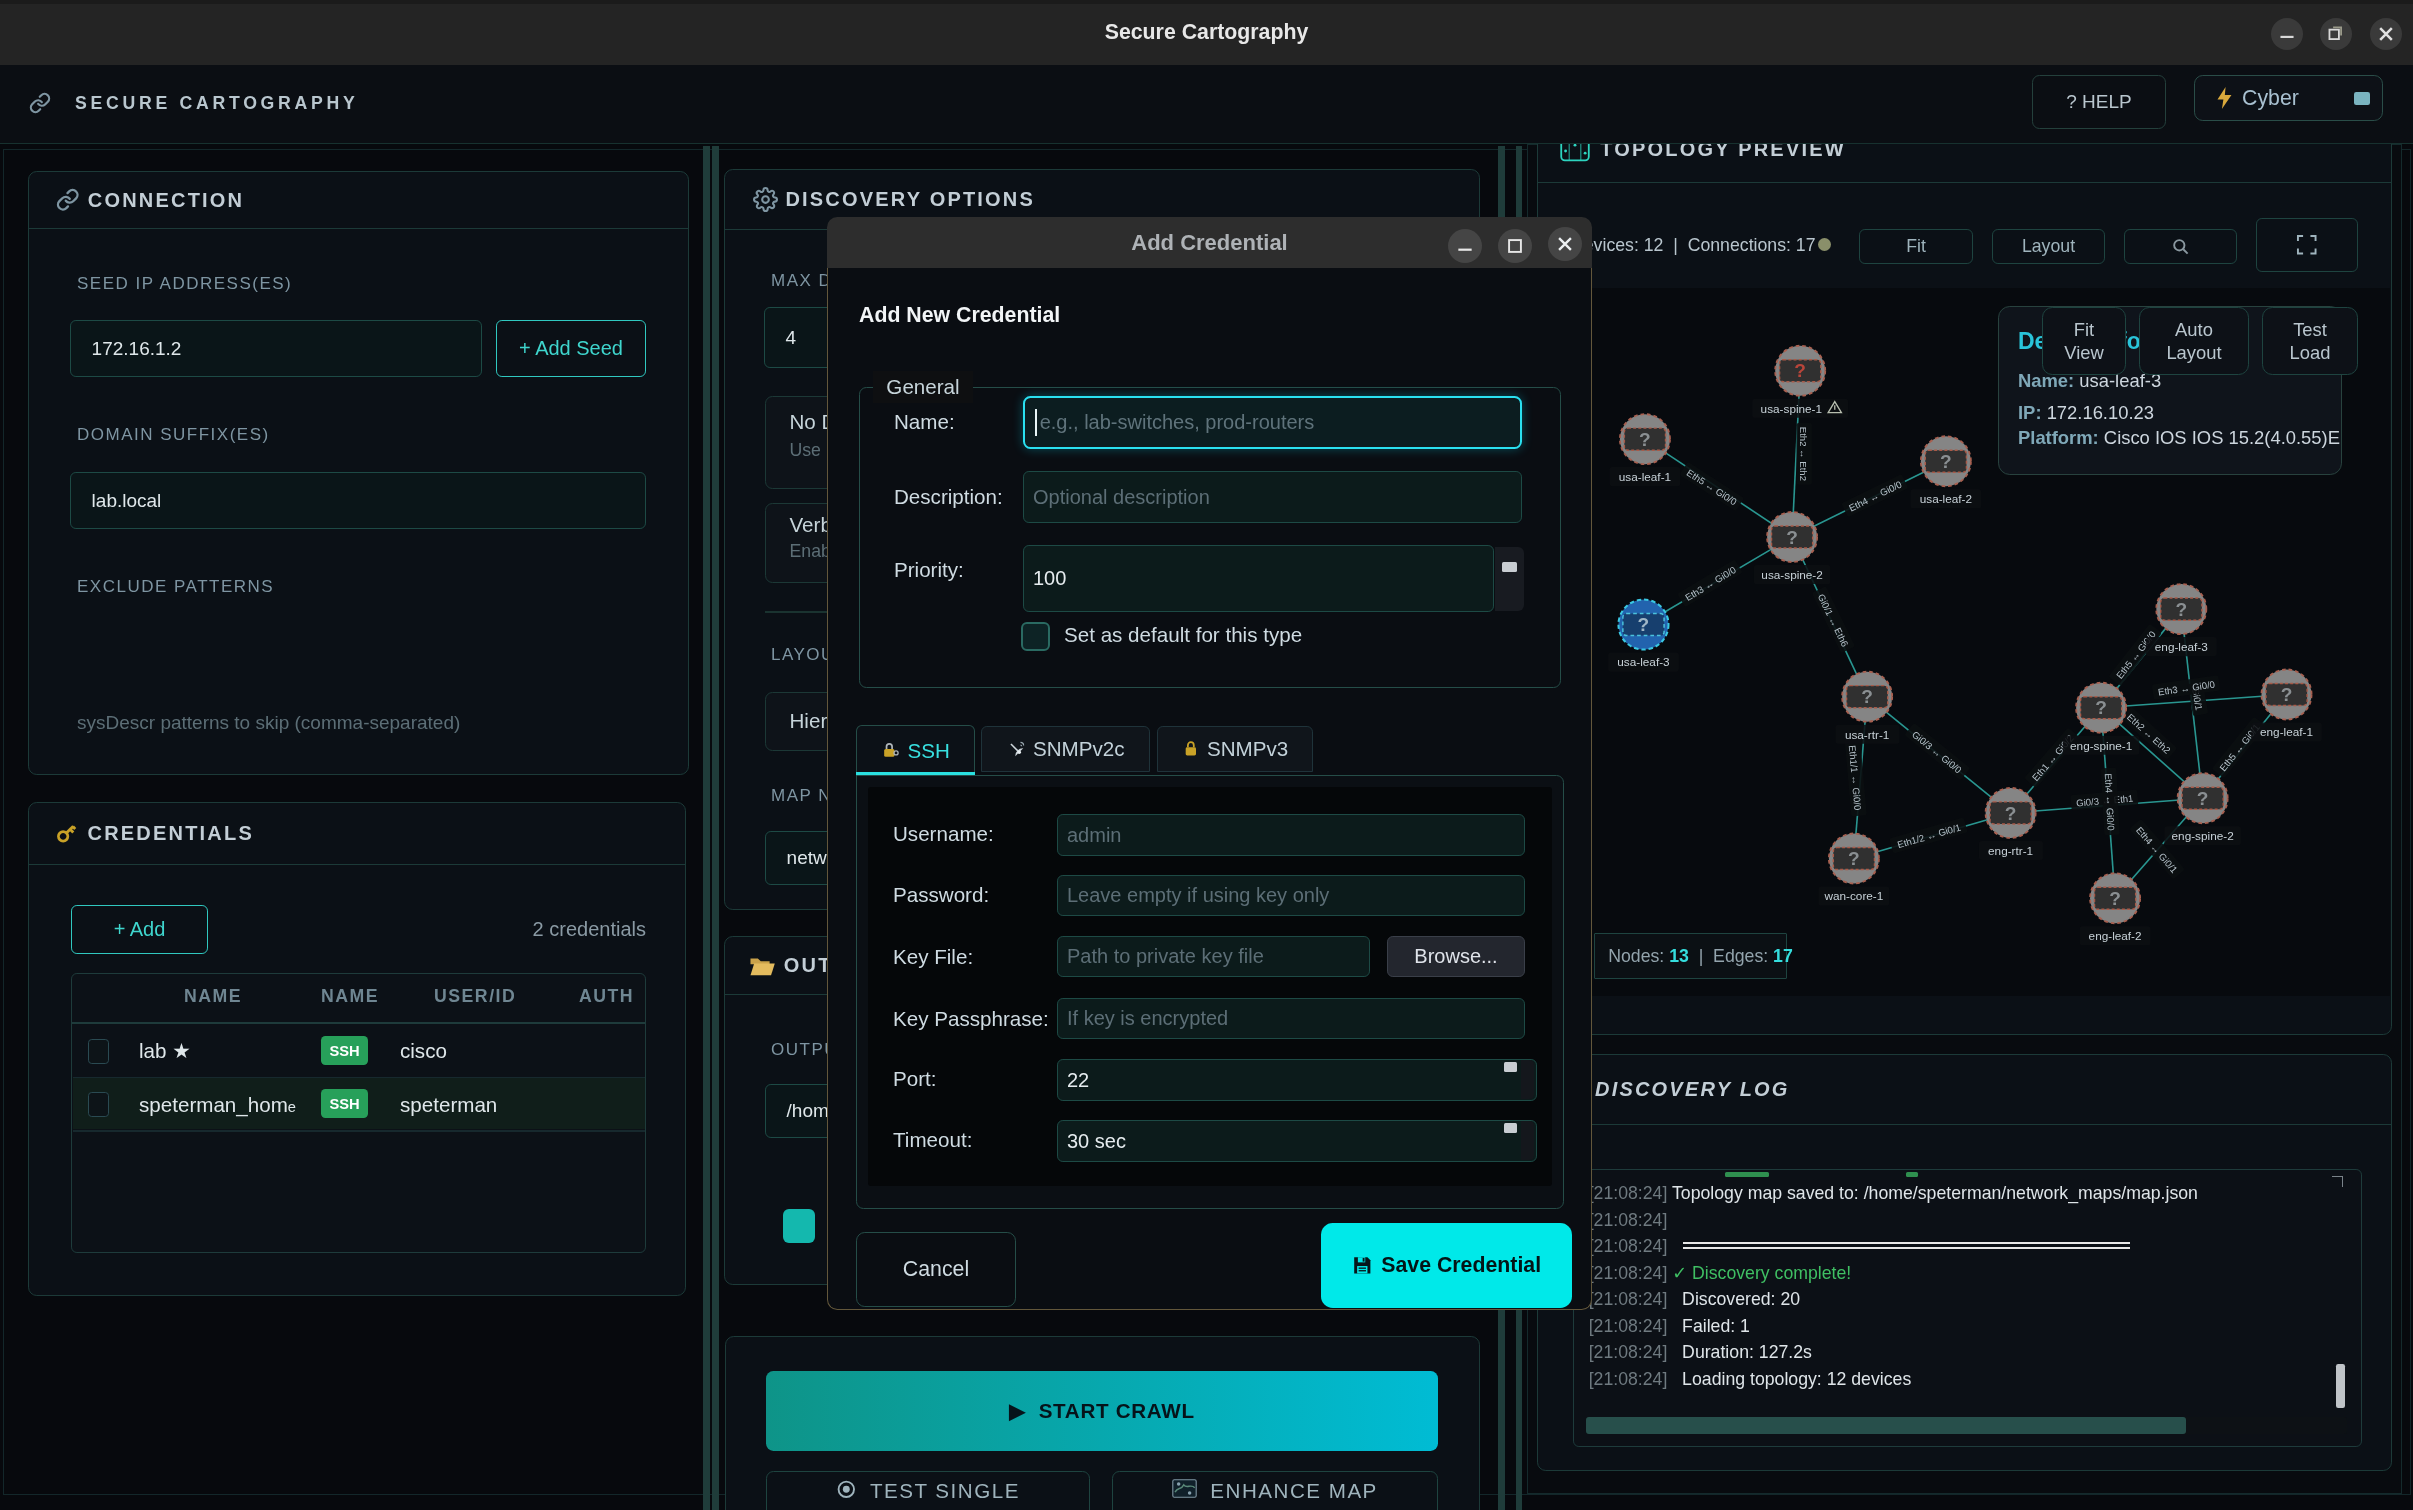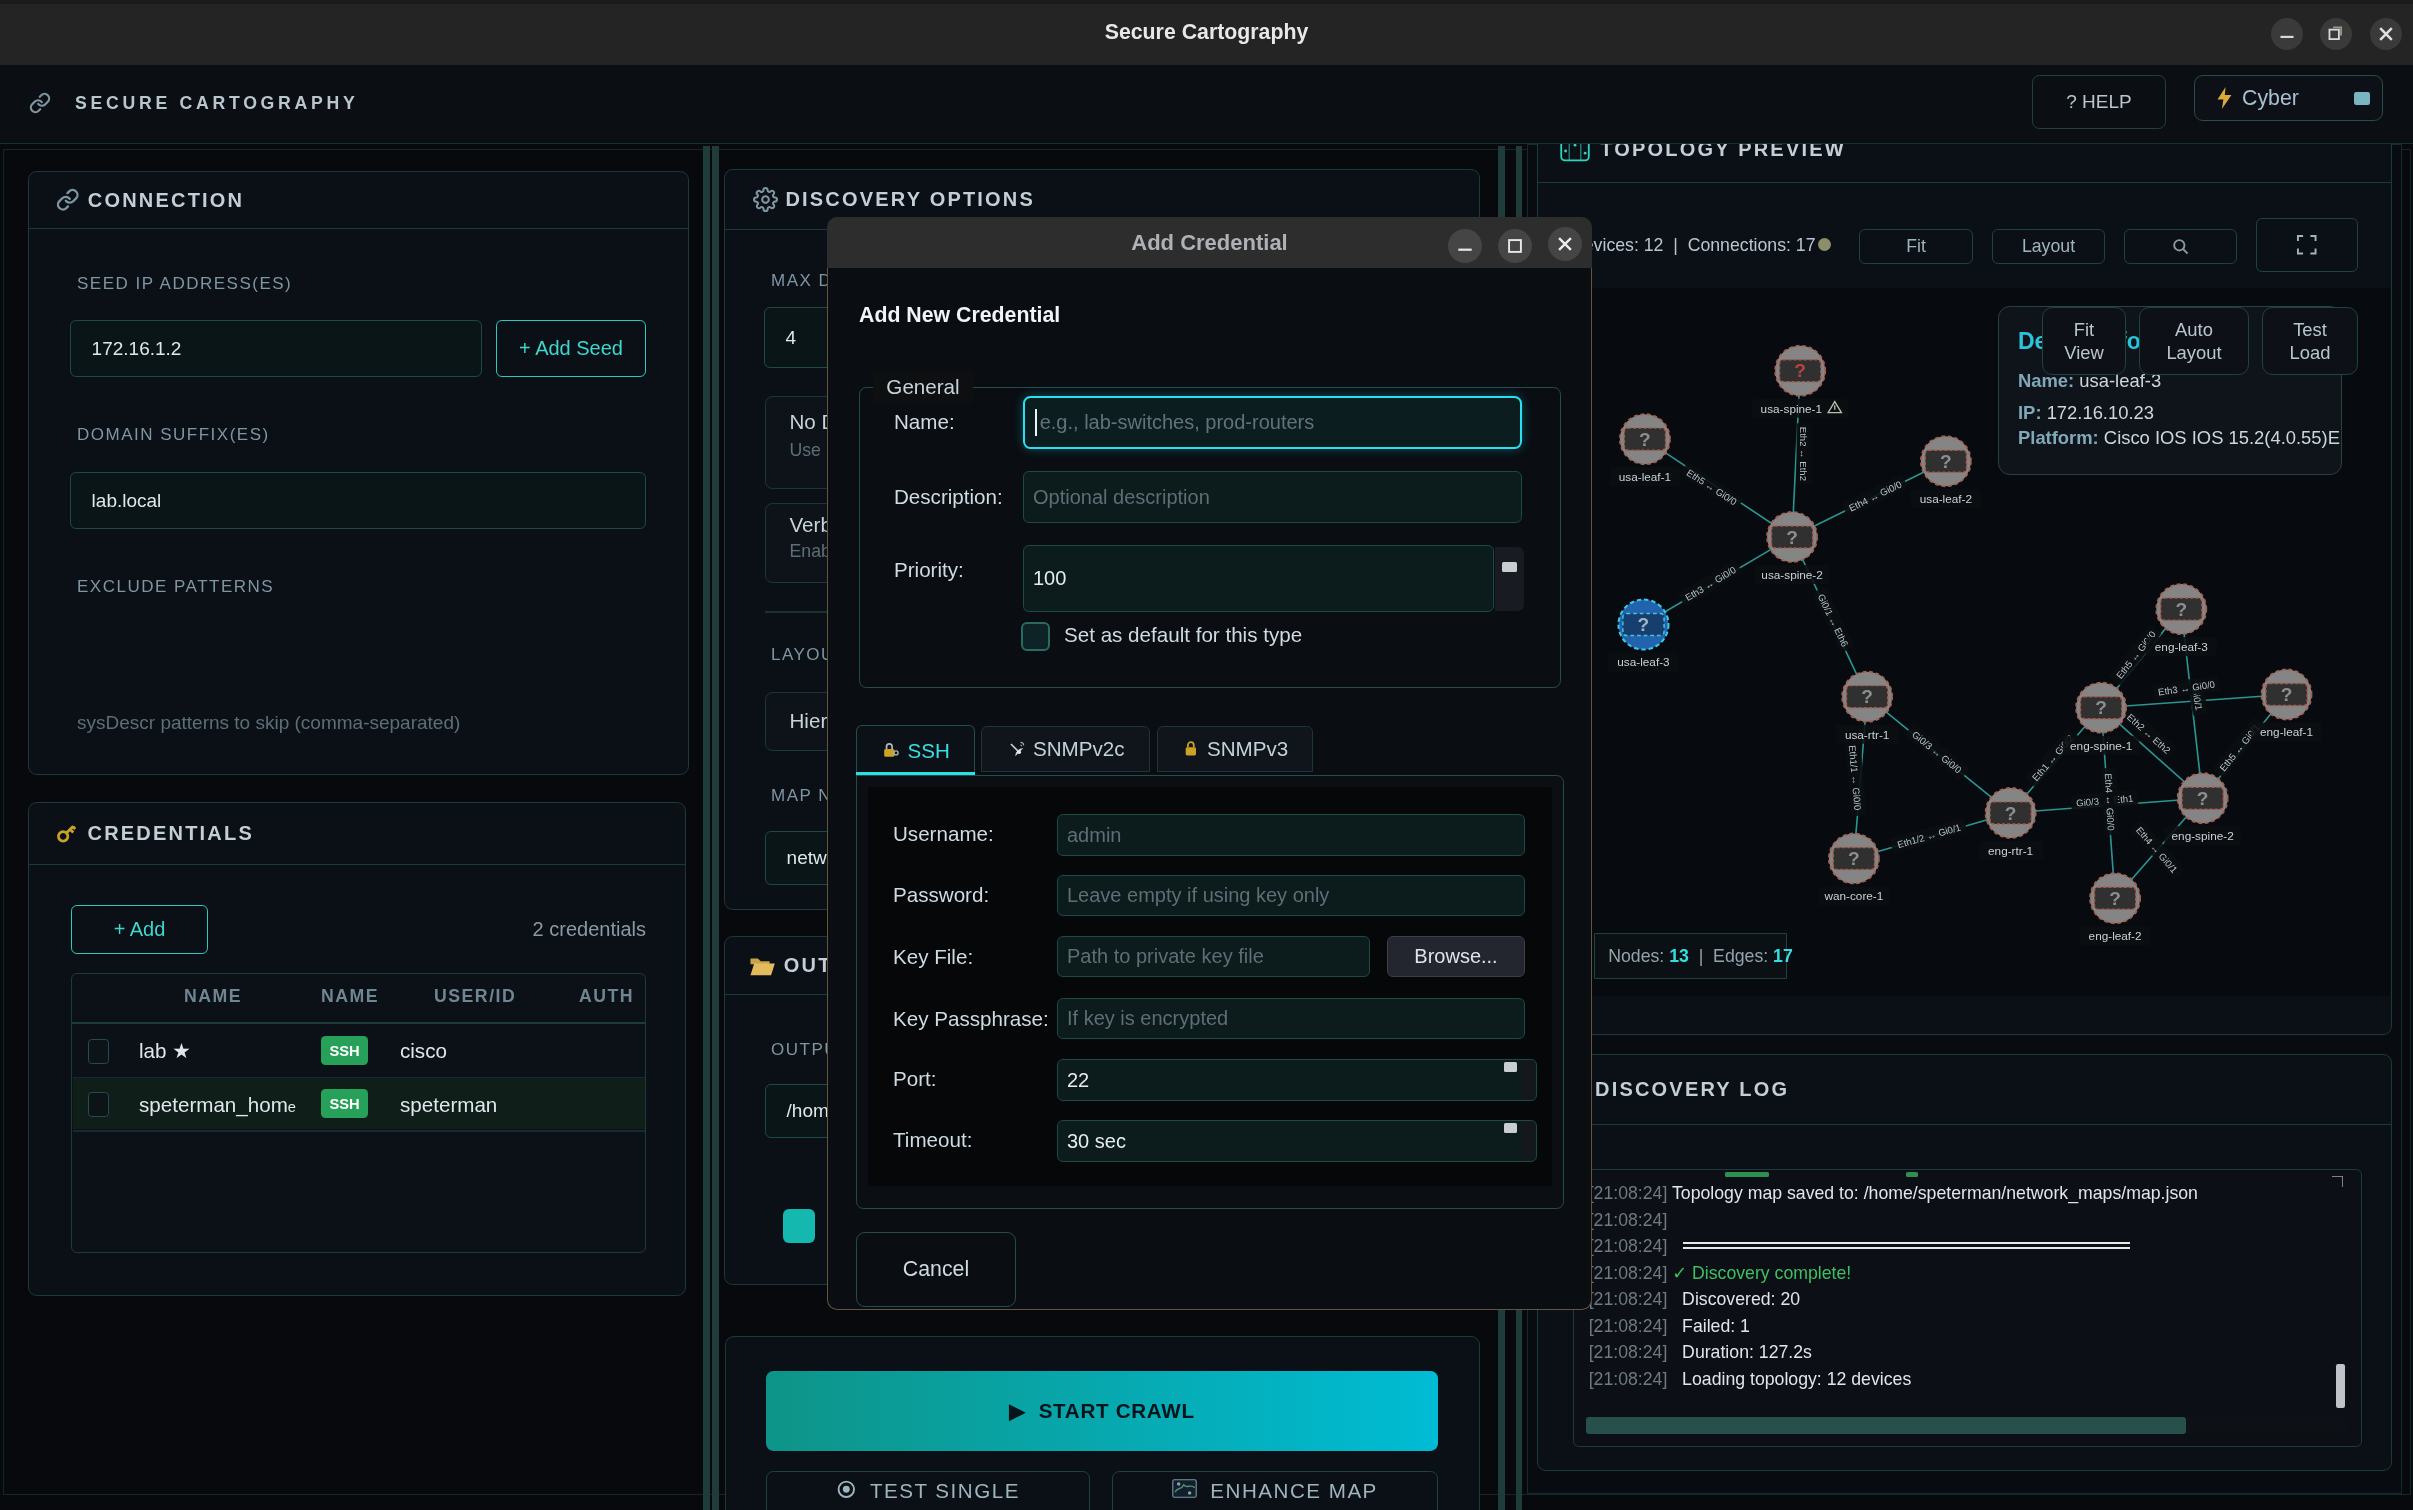--- a/index.html
+++ b/index.html
@@ -372,21 +372,21 @@
 <div class="abs" style="left:2018px;top:427px;font-size:18.4px;color:#cdd6de;white-space:nowrap;"><span style="color:#7fa8b8;font-weight:bold;">Platform:</span> Cisco IOS IOS 15.2(4.0.55)E</div>
 <div class="btn-g" style="left:2042px;top:307px;width:84px;height:68px;line-height:23px;text-align:center;font-size:18.4px;background:#0d1117;border-radius:10.3px;color:#b9c6ce;">Fit<br>View</div>
 <div class="btn-g" style="left:2139px;top:307px;width:110px;height:68px;line-height:23px;text-align:center;font-size:18.4px;background:#0d1117;border-radius:10.3px;color:#b9c6ce;">Auto<br>Layout</div>
 <div class="btn-g" style="left:2262px;top:307px;width:96px;height:68px;line-height:23px;text-align:center;font-size:18.4px;background:#0d1117;border-radius:10.3px;color:#b9c6ce;">Test<br>Load</div>
 
 <div class="abs" style="left:1594px;top:933px;width:193px;height:46px;border:1.5px solid #1e4440;border-radius:1px;background:#0b1014;box-sizing:border-box;display:flex;align-items:center;">
       <span style="margin-left:13.2px;color:#93a4ad;font-size:17.7px;white-space:nowrap;">Nodes: <b style="color:#35dede;">13</b> &nbsp;|&nbsp; Edges: <b style="color:#35dede;">17</b></span>
     </div>
 
 <div class="panel" style="left:1537px;top:1054px;width:855px;height:417px;">
-  <div class="phead" style="height:69px;">
+  <div class="phead" style="height:69px;font-style:italic;">
         <div class="ph-t" style="margin-left:57px;">DISCOVERY LOG</div>
       </div>
 </div>
 <div class="abs" style="left:1573px;top:1169px;width:789px;height:278px;background:#0c1016;border:1.5px solid #1e3b3b;border-radius:5.9px;box-sizing:border-box;overflow:hidden;">
   <div class="abs" style="left:151px;top:2.2px;width:44px;height:5.1px;background:#2f8f4f;border-radius:1.5px;"></div>
   <div class="abs" style="left:332px;top:2.2px;width:11.8px;height:5.1px;background:#2f8f4f;border-radius:1.5px;"></div>
   <div class="logl" style="left:14.7px;top:13.2px;"><span class="ts">[21:08:24]</span> Topology map saved to: /home/speterman/network_maps/map.json</div>
   <div class="logl" style="left:14.7px;top:40px;"><span class="ts">[21:08:24]</span></div>
   <div class="logl" style="left:14.7px;top:66px;"><span class="ts">[21:08:24]</span></div>
   <div class="abs" style="left:109px;top:72px;width:447px;height:6.6px;border-top:2.2px solid #e8e8e8;border-bottom:2.2px solid #e8e8e8;box-sizing:border-box;"></div>
@@ -487,15 +487,25 @@
   <div class="mlbl" style="left:66px;top:850px;">Port:</div>
   <div class="minp" style="left:230px;top:842px;width:480px;height:42px;">22</div>
   <div class="abs" style="left:694px;top:843px;width:13.2px;height:39px;background:#14171c;border-radius:0 4.4px 4.4px 0;"></div>
   <div class="abs" style="left:677px;top:845px;width:12.5px;height:9.6px;background:#c8cdd2;border-radius:1.5px;"></div>
   <div class="mlbl" style="left:66px;top:911px;">Timeout:</div>
   <div class="minp" style="left:230px;top:903px;width:480px;height:42px;">30 sec</div>
   <div class="abs" style="left:694px;top:904px;width:13.2px;height:39px;background:#14171c;border-radius:0 4.4px 4.4px 0;"></div>
   <div class="abs" style="left:677px;top:906px;width:12.5px;height:9.6px;background:#c8cdd2;border-radius:1.5px;"></div>
 
   <div class="abs" style="left:29px;top:1015px;width:160px;height:75px;border:1.5px solid #254d48;border-radius:8.8px;box-sizing:border-box;display:flex;align-items:center;justify-content:center;color:#cfdbe2;font-size:21.3px;">Cancel</div>
+  <div class="abs" style="left:494px;top:1006px;width:251px;height:85px;background:#00e9e9;border-radius:11.8px;display:flex;align-items:center;justify-content:center;color:#041416;font-weight:bold;font-size:21.3px;">
+    <svg width="20.6" height="20.6" viewBox="0 0 28 28" style="margin-right:8.8px;">
+          <path d="M3 3 h18 l4 4 v18 h-22 z" fill="#07171a"></path>
+          <rect x="8" y="3" width="10" height="7" fill="#00e9e9"></rect>
+          <rect x="14.5" y="4" width="2.6" height="5" fill="#07171a"></rect>
+          <rect x="7" y="15" width="14" height="10" fill="#00e9e9"></rect>
+          <rect x="9" y="17" width="10" height="1.8" fill="#07171a"></rect>
+          <rect x="9" y="20.5" width="10" height="1.8" fill="#07171a"></rect>
+        </svg>
+    Save Credential</div>
 </div>
 
 </div>
 
 </body></html>

